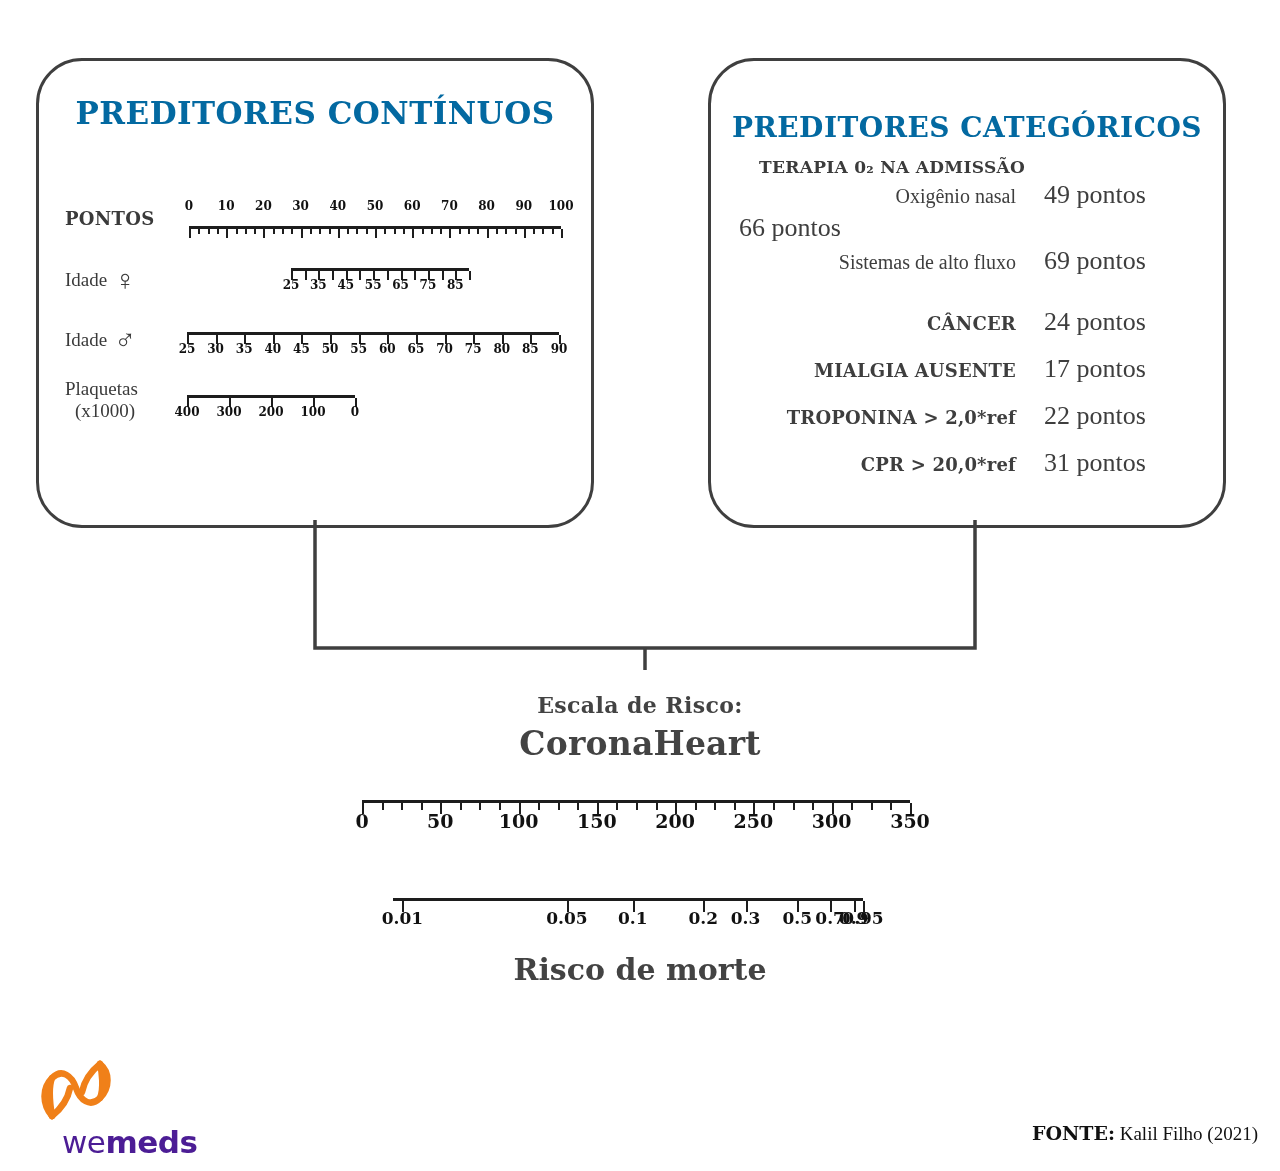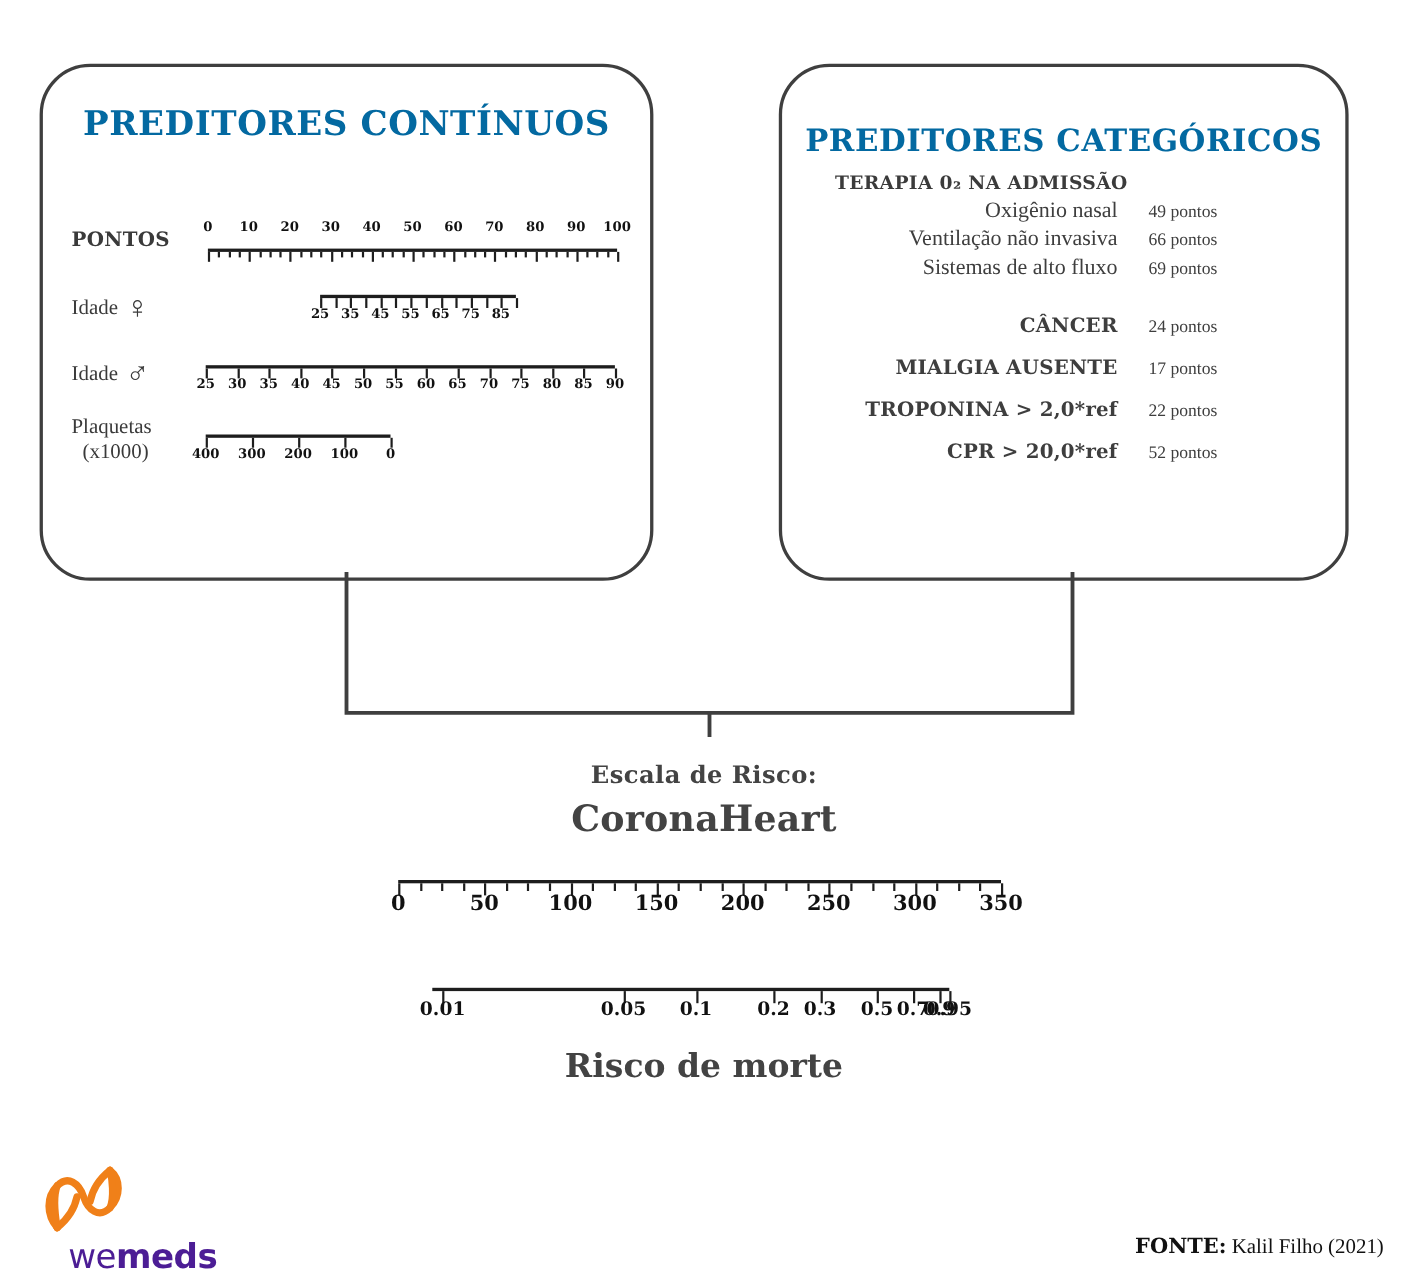--- a/index.html
+++ b/index.html
@@ -121,21 +121,21 @@
     white-space: nowrap;
   }
   .cat-name.bold {
     font-family: "DejaVu Serif", "Liberation Serif", serif;
     font-weight: bold;
     font-size: 18px;
     letter-spacing: .2px;
   }
   .cat-points {
     margin-left: 28px;
-    font-size: 16px;
+    font-size: 26px;
     color: #3e3e3e;
     white-space: nowrap;
   }
   .cat-spacer { height: 14px; }
 
   
   #connector { position: absolute; left: 0; top: 520px; width: 1280px; height: 150px; }
 
   
   #risk-heading {
@@ -347,21 +347,20 @@
   <div class="panel-title">PREDITORES CATEGÓRICOS</div>
 
   <div id="cat-body">
     <div class="cat-group-title">TERAPIA 0₂ NA ADMISSÃO</div>
     <div id="oxygen-rows">
         <div class="cat-row">
           <div class="cat-name">Oxigênio nasal</div>
           <div class="cat-points">49 pontos</div>
         </div>
         <div class="cat-row">
-          <div class="cat-name">Ventilação não invasiva</div>
           <div class="cat-points">66 pontos</div>
         </div>
         <div class="cat-row">
           <div class="cat-name">Sistemas de alto fluxo</div>
           <div class="cat-points">69 pontos</div>
         </div>
       </div>
     <div class="cat-spacer"></div>
     <div id="other-rows">
         <div class="cat-row" style="margin-top: 17px;">
@@ -371,21 +370,21 @@
         <div class="cat-row" style="margin-top: 17px;">
           <div class="cat-name bold">MIALGIA AUSENTE</div>
           <div class="cat-points">17 pontos</div>
         </div>
         <div class="cat-row" style="margin-top: 17px;">
           <div class="cat-name bold">TROPONINA &gt; 2,0*ref</div>
           <div class="cat-points">22 pontos</div>
         </div>
         <div class="cat-row" style="margin-top: 17px;">
           <div class="cat-name bold">CPR &gt; 20,0*ref</div>
-          <div class="cat-points">52 pontos</div>
+          <div class="cat-points">31 pontos</div>
         </div>
       </div>
   </div>
 </div>
 
 <svg id="connector" viewBox="0 0 1280 150">
   <path d="M 315 0 L 315 128 L 975 128 L 975 0" fill="none" stroke="#3f3f3f" stroke-width="3.5"></path>
   <path d="M 645 128 L 645 150" fill="none" stroke="#3f3f3f" stroke-width="3.5"></path>
 </svg>
 

